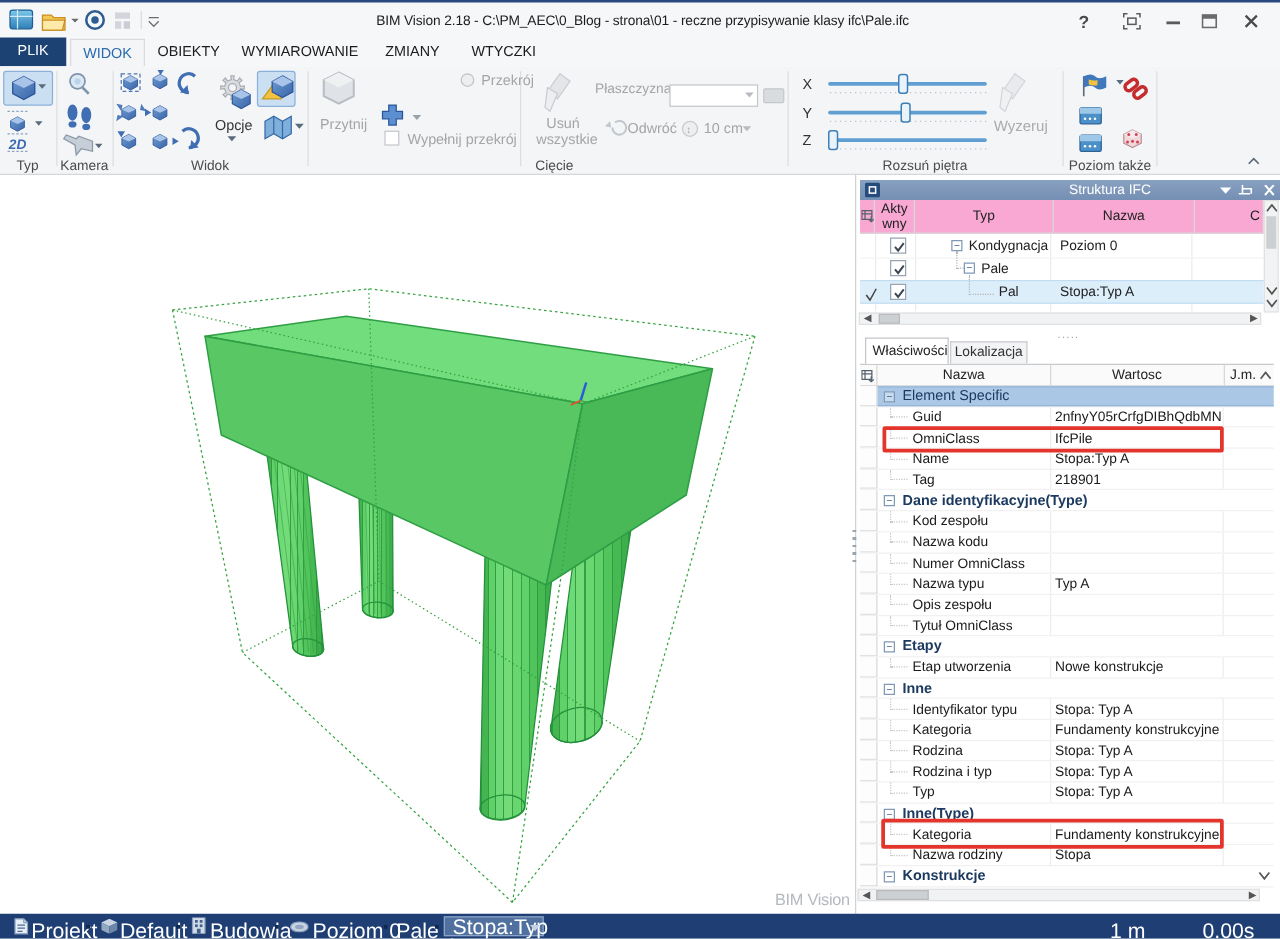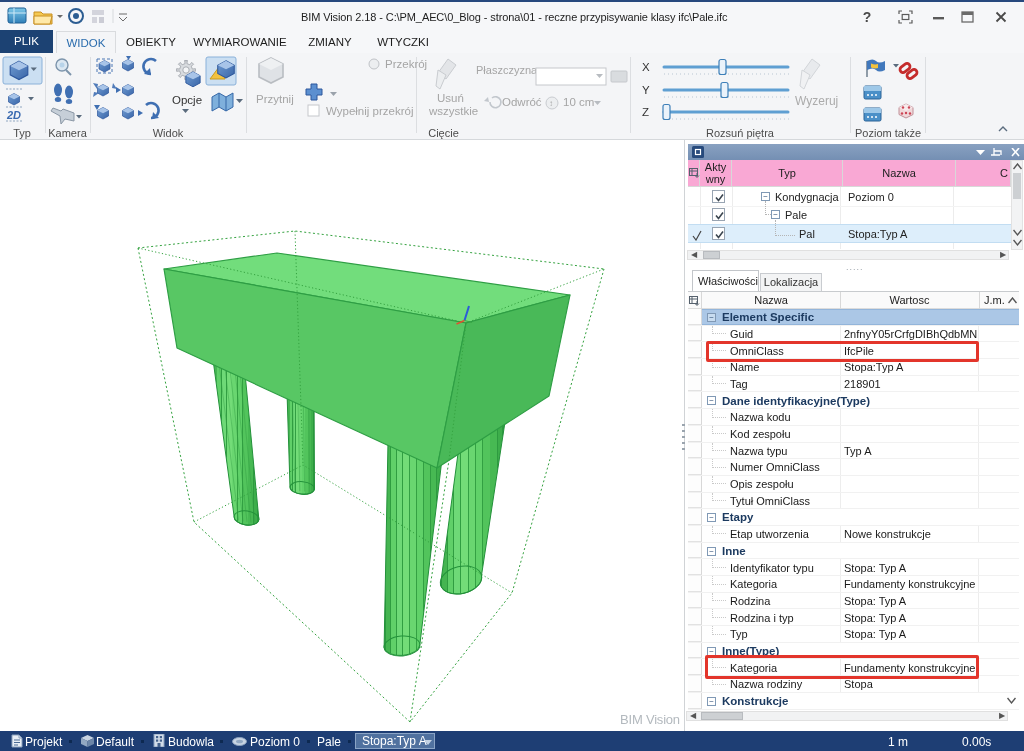--- a/index.html
+++ b/index.html
@@ -21,21 +21,21 @@
 #ptitle{position:absolute;left:3px;top:4px;width:336px;height:16px;background:linear-gradient(#89a1c1,#748fb3);color:#fff}
 #ptitle .t{position:absolute;left:64px;width:272px;text-align:center;top:2px;font-size:11px}
 .prow{position:relative;width:331px;height:16.7px;border-bottom:1px solid #f1f1f1;font-size:11px}
 .prow .gut{position:absolute;left:0;top:0;width:14px;height:100%;border-right:1px solid #d8d8d8;border-bottom:1px solid #e2e2e2;background:#fdfdfd}
 .prow .nm{position:absolute;left:42px;top:2.2px;white-space:nowrap;color:#1a1a1a}
 .prow .vl{position:absolute;left:156px;top:2.2px;white-space:nowrap;color:#1a1a1a}
 .prow .c2{position:absolute;left:152px;top:0;width:139px;height:100%;border-left:1px solid #ededed;border-right:1px solid #ededed}
 .prow.grp .nm{left:34px;font-weight:bold;font-size:11.5px;color:#1c3a60}
 .exp{position:absolute;left:19px;top:4px;width:9px;height:9px;border:1px solid #8099b5;background:#fff;font-size:8px;line-height:7px;text-align:center;color:#33527a}
 .tline{position:absolute;left:24px;top:0;width:14px;height:8.5px;border-left:1px dotted #c9c9c9;border-bottom:1px dotted #c9c9c9}
-#sbar{position:absolute;left:0;top:731px;width:1024px;height:20px;background:#1e3e74;color:#fff;font-size:12px}
+#sbar{position:absolute;left:0;top:731px;width:1024px;height:20px;background:#1e3e74;color:#fff;font-size:17px}
 .sit{position:absolute;top:4px;white-space:nowrap}
 .sdot{position:absolute;top:9px;width:3px;height:3px;background:#0d2951}
 .cb{position:absolute;width:13px;height:13px;border:1px solid #98a4b2;background:#fff}
 .cb svg{position:absolute;left:1px;top:1px}
 .hsb{position:absolute;height:10px;background:#f1f2f3;border:1px solid #e0e0e0}
 .hsb .ar{position:absolute;top:0;width:12px;height:8px;color:#555;font-size:8px;line-height:8px;text-align:center}
 .hsb .th{position:absolute;top:0;height:8px;background:#cdd0d3;border:1px solid #b8bbbf}
 </style></head>
 <body>
 <div id="top">
@@ -357,20 +357,21 @@
  <line x1="464.5" y1="320.5" x2="472" y2="322.5" stroke="#3aa646" stroke-width="1.2"></line>
 </svg>
 </div>
 <div id="wm">BIM Vision</div>
 <div id="panel">
  <div id="ptitle">
   <svg class="abs" style="left:4px;top:2px" width="12" height="12" viewBox="0 0 12 12">
         <rect x="0" y="0" width="12" height="12" rx="1.5" fill="#274a7c"></rect>
         <rect x="3.5" y="3.5" width="5" height="5" fill="none" stroke="#fff" stroke-width="1.2"></rect>
       </svg>
+  <div class="t">Struktura IFC</div>
   <svg class="abs" style="left:288px;top:4px" width="46" height="9" viewBox="0 0 46 9" fill="#fff">
         <path d="M0 2 l4.5 5 4.5-5z"></path>
         <path d="M18 0 v7 M15 7 h9 M18 3 h7 v4" stroke="#fff" fill="none" stroke-width="1.3"></path>
         <path d="M36 0 l7 8 M43 0 l-7 8" stroke="#fff" stroke-width="1.6"></path>
       </svg>
  </div>
 
  <div class="abs" style="left:3px;top:20px;width:335px;height:27px;background:#f9a8d4;border-bottom:1px solid #d8d8d8">
   <div class="abs" style="left:0;top:0;width:12px;height:26px;border-right:1px solid #d8d8d8">
         <svg class="abs" style="left:1px;top:7px" width="11" height="11" viewBox="0 0 11 11">
@@ -464,21 +465,21 @@
   <svg class="abs" style="left:320px;top:5px" width="9" height="8" viewBox="0 0 9 8">
         <path d="M0.5 6 L4.5 1 L8.5 6" fill="none" stroke="#555" stroke-width="1.4"></path>
       </svg>
  </div>
 
  <div class="abs" style="left:3px;top:169px;width:331px">
   <div class="prow">
         <div class="gut"></div>
         <div class="abs" style="left:14px;top:0;width:317px;height:15.7px;background:#abc7e6;border-top:1px solid #93b5da;border-bottom:1px solid #93b5da"></div>
         <div class="exp" style="background:#c8dcf0">−</div>
-        <div class="nm" style="left:34px;font-weight:bold;font-size:11.5px;color:#1c3a60">Element Specific</div>
+        <div class="nm" style="left:34px;font-weight:normal;font-size:11.5px;color:#1c3a60">Element Specific</div>
       </div>
   <div class="prow">
         <div class="gut"></div>
         <div class="c2"></div>
         <div class="tline"></div>
         <div class="nm">Guid</div>
         <div class="vl">2nfnyY05rCrfgDIBhQdbMN</div>
       </div>
   <div class="prow">
         <div class="gut"></div>
@@ -503,40 +504,40 @@
       </div>
   <div class="prow grp">
         <div class="gut"></div>
         <div class="exp">−</div>
         <div class="nm">Dane identyfikacyjne(Type)</div>
       </div>
   <div class="prow">
         <div class="gut"></div>
         <div class="c2"></div>
         <div class="tline"></div>
+        <div class="nm">Kod zespołu</div>
+      </div>
+  <div class="prow">
+        <div class="gut"></div>
+        <div class="c2"></div>
+        <div class="tline"></div>
         <div class="nm">Nazwa kodu</div>
       </div>
   <div class="prow">
         <div class="gut"></div>
         <div class="c2"></div>
         <div class="tline"></div>
-        <div class="nm">Kod zespołu</div>
+        <div class="nm">Numer OmniClass</div>
       </div>
   <div class="prow">
         <div class="gut"></div>
         <div class="c2"></div>
         <div class="tline"></div>
         <div class="nm">Nazwa typu</div>
         <div class="vl">Typ A</div>
-      </div>
-  <div class="prow">
-        <div class="gut"></div>
-        <div class="c2"></div>
-        <div class="tline"></div>
-        <div class="nm">Numer OmniClass</div>
       </div>
   <div class="prow">
         <div class="gut"></div>
         <div class="c2"></div>
         <div class="tline"></div>
         <div class="nm">Opis zespołu</div>
       </div>
   <div class="prow">
         <div class="gut"></div>
         <div class="c2"></div>

